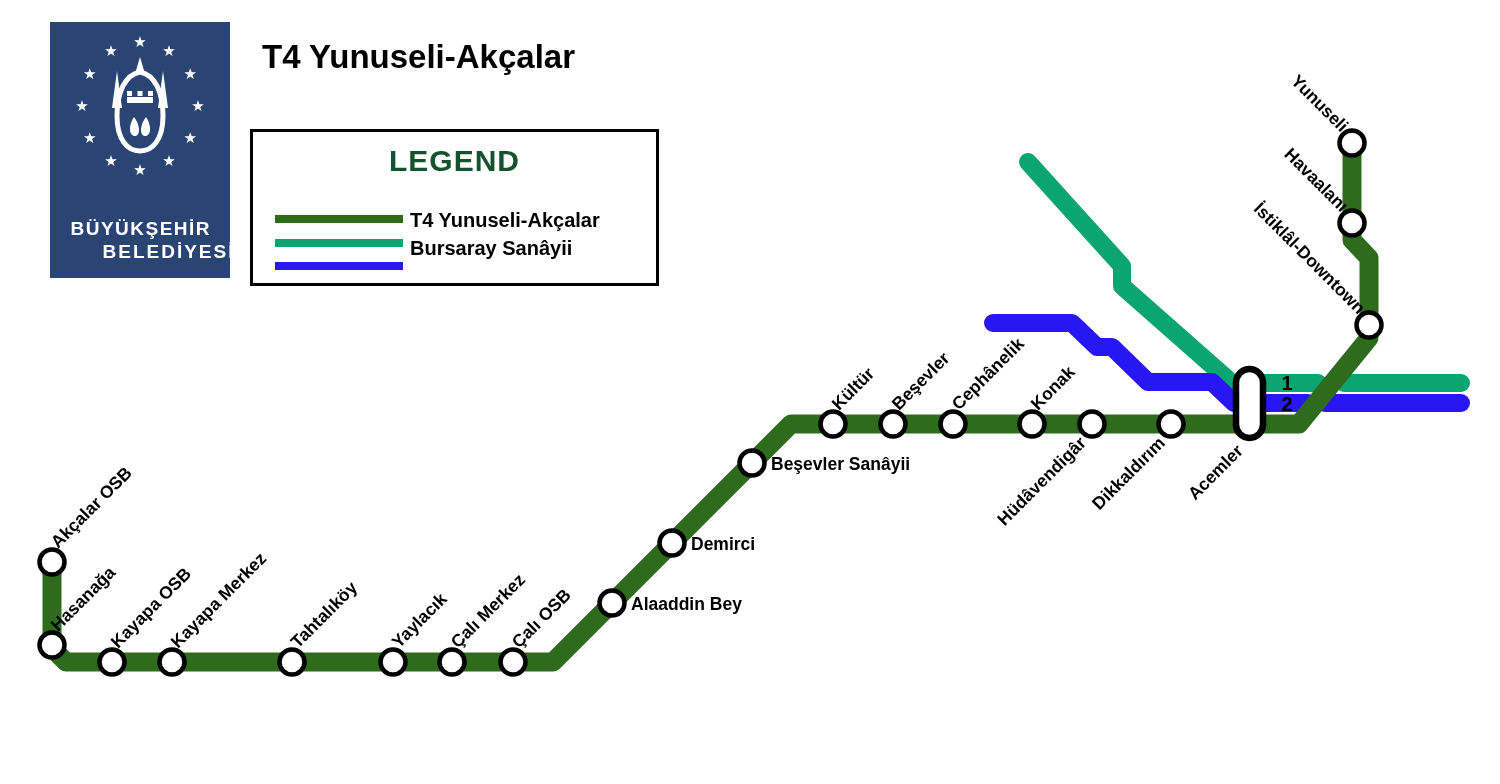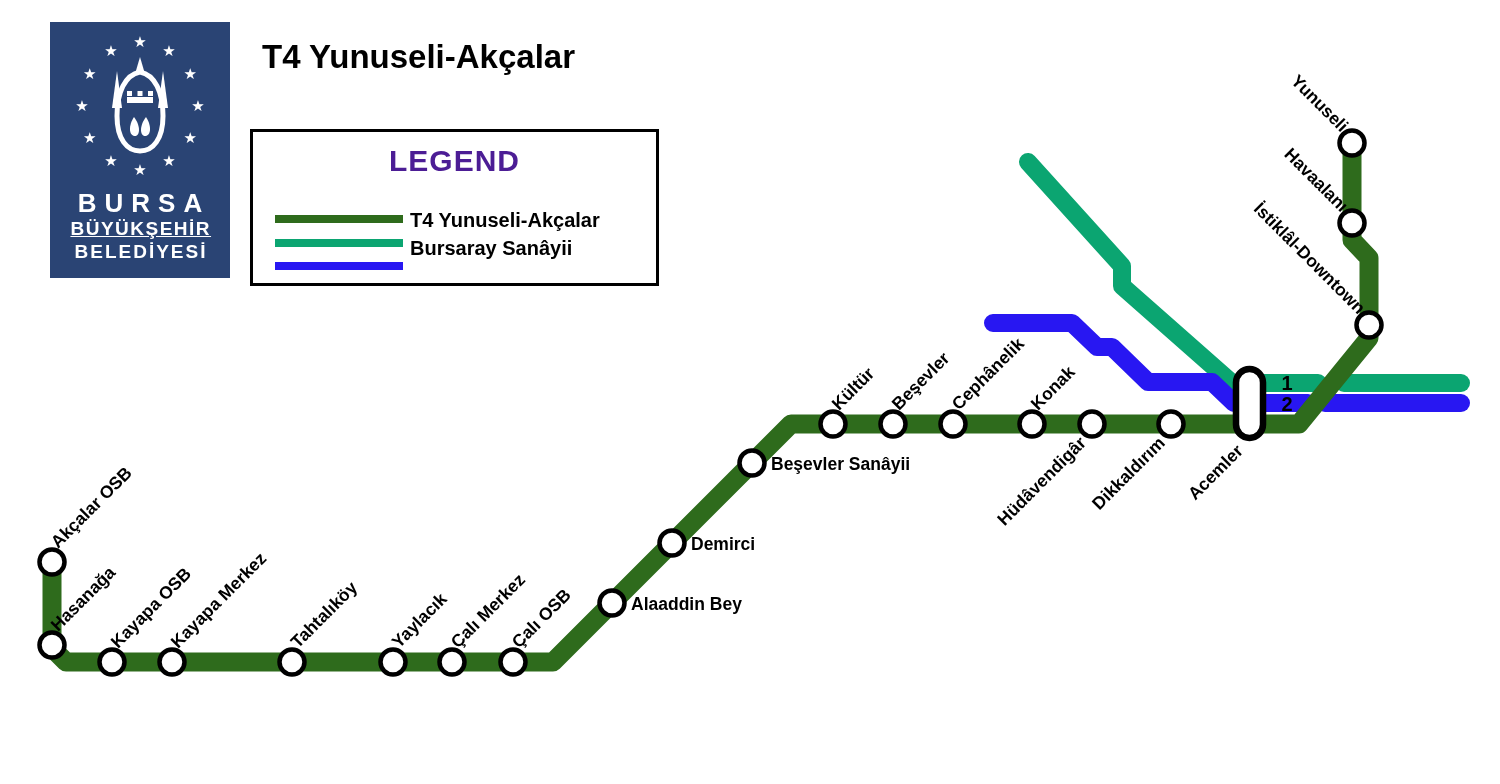--- a/index.html
+++ b/index.html
@@ -6,34 +6,34 @@
   body{
     width:1500px;height:784px;position:relative;background:#ffffff;
     font-family:"Liberation Sans","DejaVu Sans",sans-serif;overflow:hidden;
   }
   .logo{
     position:absolute;left:50px;top:22px;width:180px;height:256px;
     background:#2a4474;color:#fff;
   }
   .logo .org-line{position:absolute;left:0;width:100%;text-align:center;font-weight:bold;white-space:nowrap;}
   .org1{top:166px;font-size:26px;letter-spacing:8px;text-indent:8px;}
-  .org2{top:196px;font-size:19px;letter-spacing:1.5px;text-indent:1.5px;text-decoration:underline;}
-  .org3{top:219px;font-size:19px;letter-spacing:2px;text-indent:2px;}
+  .org2{top:196px;font-size:19px;letter-spacing:1.5px;text-indent:1.5px;}
+  .org3{top:219px;font-size:19px;letter-spacing:2px;text-indent:2px;padding-left:28px;}
   .emblem{position:absolute;left:1px;top:0;}
   .map-title{
     position:absolute;left:262px;top:36px;font-size:33px;font-weight:bold;
     line-height:41px;color:#000;white-space:nowrap;
   }
   .legend{
     position:absolute;left:250px;top:129px;width:409px;height:157px;
     border:3.5px solid #000;box-sizing:border-box;background:#fff;
   }
   .legend-title{
     position:absolute;top:12px;left:0;width:100%;text-align:center;
-    font-size:30px;font-weight:bold;letter-spacing:1px;color:#4c1d95;
+    font-size:30px;font-weight:bold;letter-spacing:1px;color:#14532d;
   }
   .swatch{position:absolute;left:22px;width:128px;height:8px;}
   .sw-t4{top:83px;}
   .sw-bg{top:107px;}
   .sw-bb{top:130px;}
   .legend-label{
     position:absolute;left:157px;font-size:20px;font-weight:bold;color:#000;white-space:nowrap;
   }
   .ll-1{top:77px;}
   .ll-2{top:105px;}
@@ -116,21 +116,20 @@
       <path d="M107 86 L112 49 L117 86 Z"></path>
       <path d="M89 50 C104 53 112 70 112 94 C112 117 102 129 89 129 C76 129 66 117 66 94 C66 70 74 53 89 50 Z" fill="none" stroke="#ffffff" stroke-width="5"></path>
       <rect x="76" y="75" width="26" height="6"></rect>
       <rect x="76" y="69" width="5" height="5"></rect>
       <rect x="86.5" y="69" width="5" height="5"></rect>
       <rect x="97" y="69" width="5" height="5"></rect>
       <path d="M83 95 c-6 9 -5 19 1 19 c5 0 6 -10 -1 -19 Z"></path>
       <path d="M95 95 c6 9 5 19 -1 19 c-5 0 -6 -10 1 -19 Z"></path>
     </g>
   </svg>
-  <div class="org-line org1">BURSA</div>
   <div class="org-line org2">BÜYÜKŞEHİR</div>
   <div class="org-line org3">BELEDİYESİ</div>
 </div>
 
 <div class="map-title">
   <div>T4 Yunuseli-Akçalar</div>
 </div>
 
 <div class="legend">
   <div class="legend-title">LEGEND</div>

